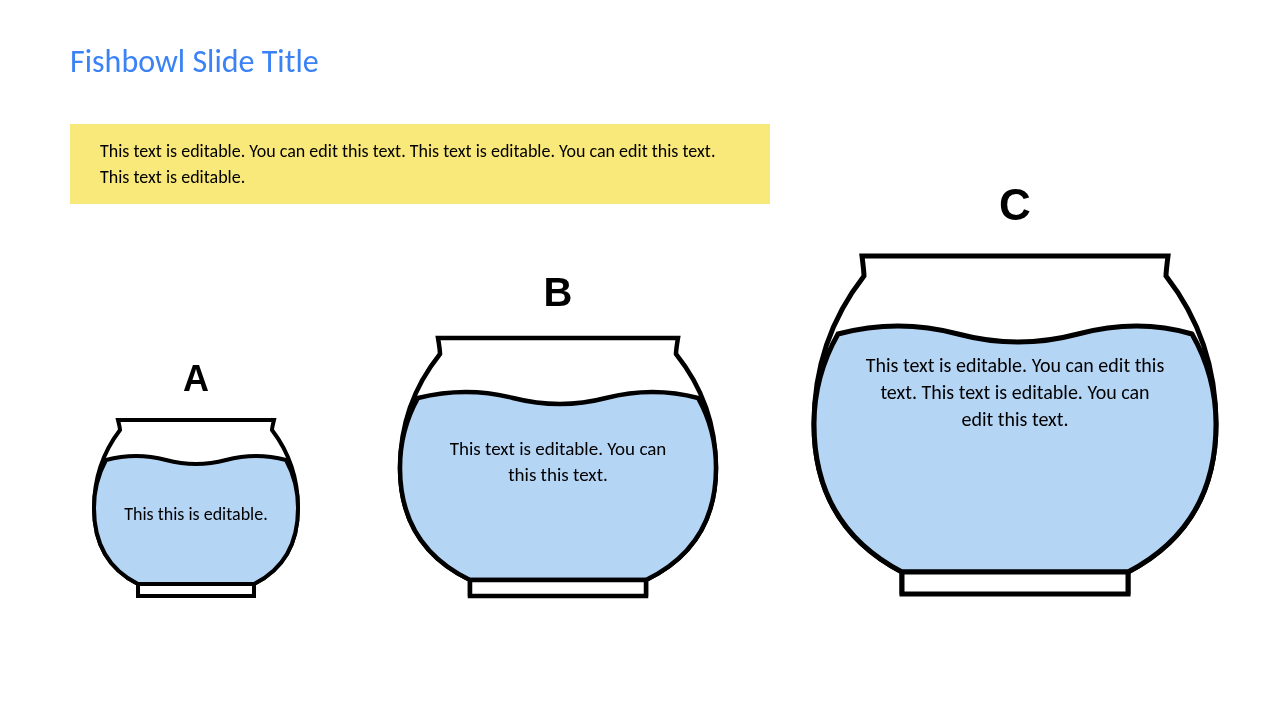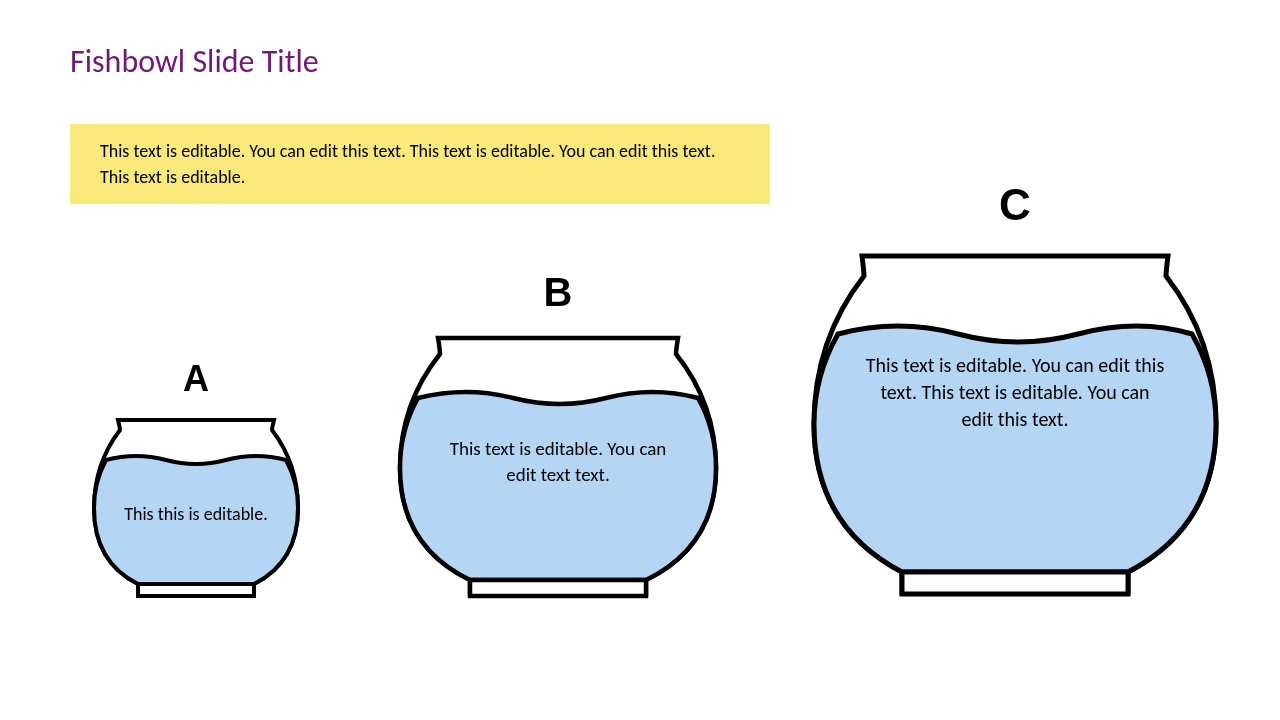--- a/index.html
+++ b/index.html
@@ -10,21 +10,21 @@
       font-family: "Segoe UI", Calibri, Arial, sans-serif;
       position: relative;
       overflow: hidden;
     }
     .slide-title {
       position: absolute;
       top: 42px;
       left: 70px;
       font-size: 32px;
       font-weight: 400;
-      color: #701a75;
+      color: #3b82f6;
     }
     .highlight-box {
       position: absolute;
       top: 124px;
       left: 70px;
       width: 700px;
       height: 80px;
       background: #f9e87a;
       padding: 14px 30px;
       font-size: 18px;
@@ -96,21 +96,21 @@
     <div class="bowl-text">This this is editable.</div>
   </div>
 
   <div id="bowl-b" class="bowl-group">
     <div class="bowl-label">B</div>
     <svg class="bowl-svg" viewBox="0 0 340 274" width="340" height="274">
       <path d="M50 10 L290 10 Q288 22 288 26 Q328 76 328 140 Q328 218 258 252 L258 266 L82 266 L82 252 Q12 218 12 140 Q12 76 52 26 Q52 22 50 10 Z" fill="#ffffff" stroke="#000" stroke-width="4.5"></path>
       <path d="M30 70 Q78 58 125 70 Q172 82 218 70 Q265 58 310 70 Q328 102 328 140 Q328 218 258 252 L82 252 Q12 218 12 140 Q12 102 30 70 Z" fill="#b5d5f5" stroke="#000" stroke-width="4.5"></path>
       <rect x="82" y="252" width="176" height="16" fill="#ffffff" stroke="#000" stroke-width="4.5"></rect>
     </svg>
-    <div class="bowl-text">This text is editable. You can edit text text.</div>
+    <div class="bowl-text">This text is editable. You can this this text.</div>
   </div>
 
   <div id="bowl-c" class="bowl-group">
     <div class="bowl-label">C</div>
     <svg class="bowl-svg" viewBox="0 0 430 358" width="430" height="358">
       <path d="M62 12 L368 12 Q366 28 366 32 Q416 96 416 180 Q416 282 328 328 L328 348 L102 348 L102 328 Q14 282 14 180 Q14 96 64 32 Q64 28 62 12 Z" fill="#ffffff" stroke="#000" stroke-width="5"></path>
       <path d="M38 90 Q98 74 158 90 Q218 106 278 90 Q338 74 392 90 Q416 132 416 180 Q416 282 328 328 L102 328 Q14 282 14 180 Q14 132 38 90 Z" fill="#b5d5f5" stroke="#000" stroke-width="5"></path>
       <rect x="102" y="328" width="226" height="22" fill="#ffffff" stroke="#000" stroke-width="5"></rect>
     </svg>
     <div class="bowl-text">This text is editable. You can edit this text. This text is editable. You can edit this text.</div>

